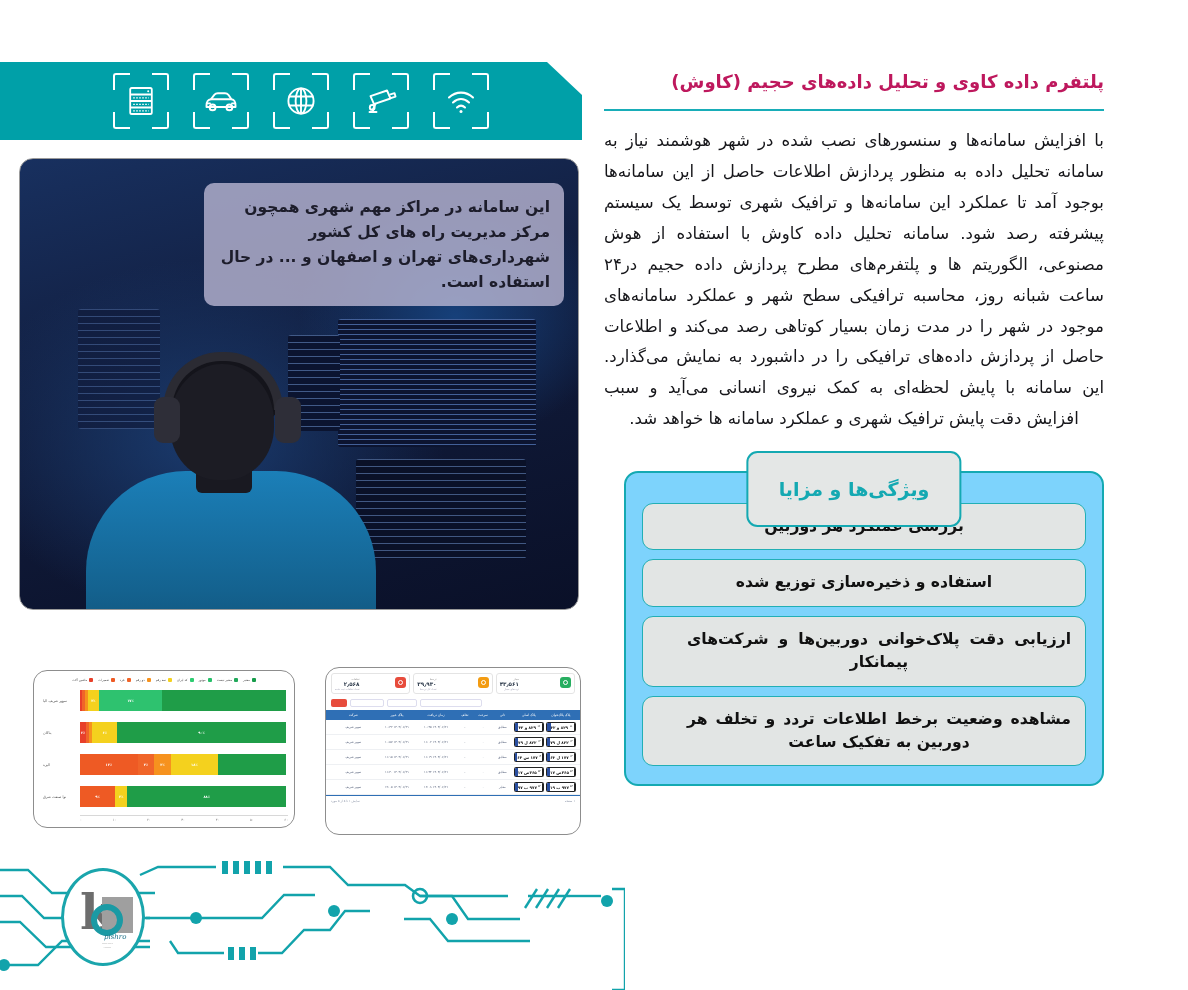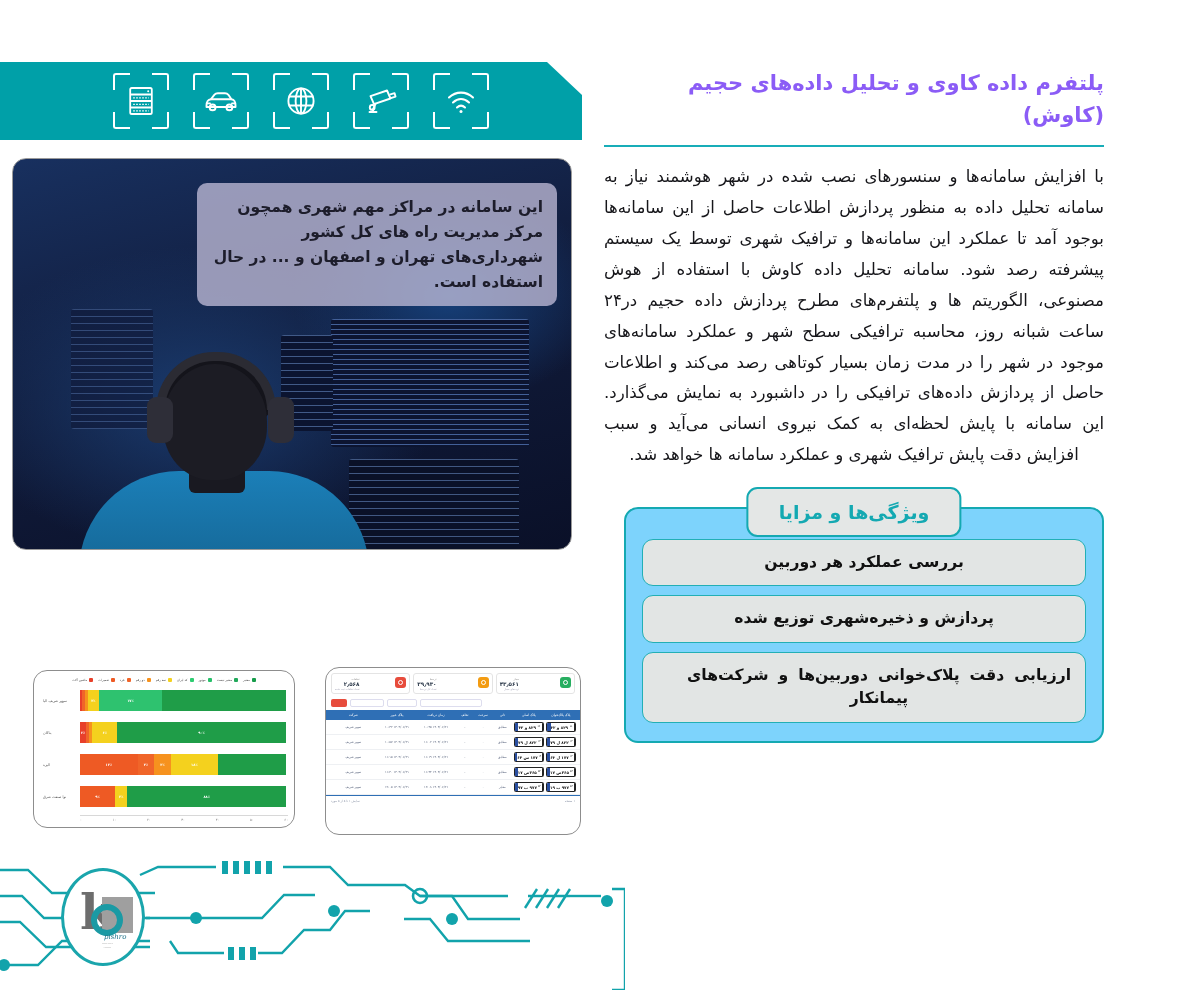--- a/index.html
+++ b/index.html
@@ -58,24 +58,24 @@
   }
   .icon-frame::before { left: 0; top: 0; border-right: none; border-bottom: none; border-top-left-radius: 3px; }
   .icon-frame::after  { right: 0; top: 0; border-left: none; border-bottom: none; border-top-right-radius: 3px; }
   .icon-frame > .br::before { left: 0; bottom: 0; border-right: none; border-top: none; border-bottom-left-radius: 3px; }
   .icon-frame > .br::after  { right: 0; bottom: 0; border-left: none; border-top: none; border-bottom-right-radius: 3px; }
   .icon-frame svg { position: relative; z-index: 2; }
 
   
   .photo-card {
     position: absolute;
-    left: 12px;
+    left: 19px;
     top: 158px;
     width: 560px;
-    height: 392px;
+    height: 452px;
     border-radius: 14px;
     border: 1.5px solid #9a9a9a;
     overflow: hidden;
     background:
       radial-gradient(ellipse 60% 55% at 33% 62%, #1a3b6e 0%, rgba(16,32,66,0) 72%),
       radial-gradient(ellipse 40% 40% at 78% 35%, #16407a 0%, rgba(12,26,56,0) 70%),
       linear-gradient(165deg, #18305f 0%, #111c3c 45%, #0a1028 100%);
   }
 
   
@@ -263,23 +263,23 @@
   .right-col {
     position: absolute;
     right: 84px;
     top: 68px;
     width: 500px;
     text-align: right;
     direction: rtl;
   }
 
   .main-title {
-    font-size: 21px;
+    font-size: 18px;
     font-weight: 700;
-    color: #8b5cf6;
+    color: #be185d;
     line-height: 1.5;
     letter-spacing: -.2px;
   }
   .title-rule {
     margin-top: 14px;
     height: 2.4px;
     background: #18adb8;
     width: 100%;
   }
   .body-text {
@@ -305,21 +305,21 @@
     position: absolute;
     top: -20px;
     right: 50%;
     transform: translateX(50%);
     background: #e4e7e6;
     border: 2.6px solid #14a9b2;
     border-radius: 11px;
     color: #14a9b2;
     font-size: 19px;
     font-weight: 700;
-    padding: 12px 30px;
+    padding: 25px 30px;
     white-space: nowrap;
     z-index: 3;
   }
   .feature-item {
     background: #e2e5e4;
     border: 1.6px solid #22afb5;
     border-radius: 11px;
     color: #111111;
     font-size: 15.6px;
     font-weight: 700;
@@ -755,19 +755,20 @@
   <div class="right-col">
 
     <h1 class="main-title">پلتفرم داده کاوی و تحلیل داده‌های حجیم (کاوش)</h1>
     <div class="title-rule"></div>
     <p class="body-text">با افزایش سامانه‌ها و سنسورهای نصب شده در شهر هوشمند نیاز به سامانه تحلیل داده به منظور پردازش اطلاعات حاصل از این سامانه‌ها بوجود آمد تا عملکرد این سامانه‌ها و ترافیک شهری توسط یک سیستم پیشرفته رصد شود. سامانه تحلیل داده کاوش با استفاده از هوش مصنوعی، الگوریتم ها و پلتفرم‌های مطرح پردازش داده حجیم در۲۴ ساعت شبانه روز، محاسبه ترافیکی سطح شهر و عملکرد سامانه‌های موجود در شهر را در مدت زمان بسیار کوتاهی رصد می‌کند و اطلاعات حاصل از پردازش داده‌های ترافیکی را در داشبورد به نمایش می‌گذارد. این سامانه با پایش لحظه‌ای به کمک نیروی انسانی می‌آید و سبب افزایش دقت پایش ترافیک شهری و عملکرد سامانه ها خواهد شد.</p>
 
     <div class="features-wrap">
       <div class="features-title">ویژگی‌ها و مزایا</div>
       <div class="features-box" id="feature-list">
           <div class="feature-item">بررسی عملکرد هر دوربین</div>
-          <div class="feature-item">پردازش و ذخیره‌شهری توزیع شده</div>
+          <div class="feature-item">استفاده و ذخیره‌سازی توزیع شده</div>
           <div class="feature-item two-line">ارزیابی دقت پلاک‌خوانی دوربین‌ها و شرکت‌های پیمانکار</div>
+          <div class="feature-item two-line">مشاهده وضعیت برخط اطلاعات تردد و تخلف هر دوربین به تفکیک ساعت</div>
         </div>
     </div>
   </div>
 
 </div>
 
 </body></html>

